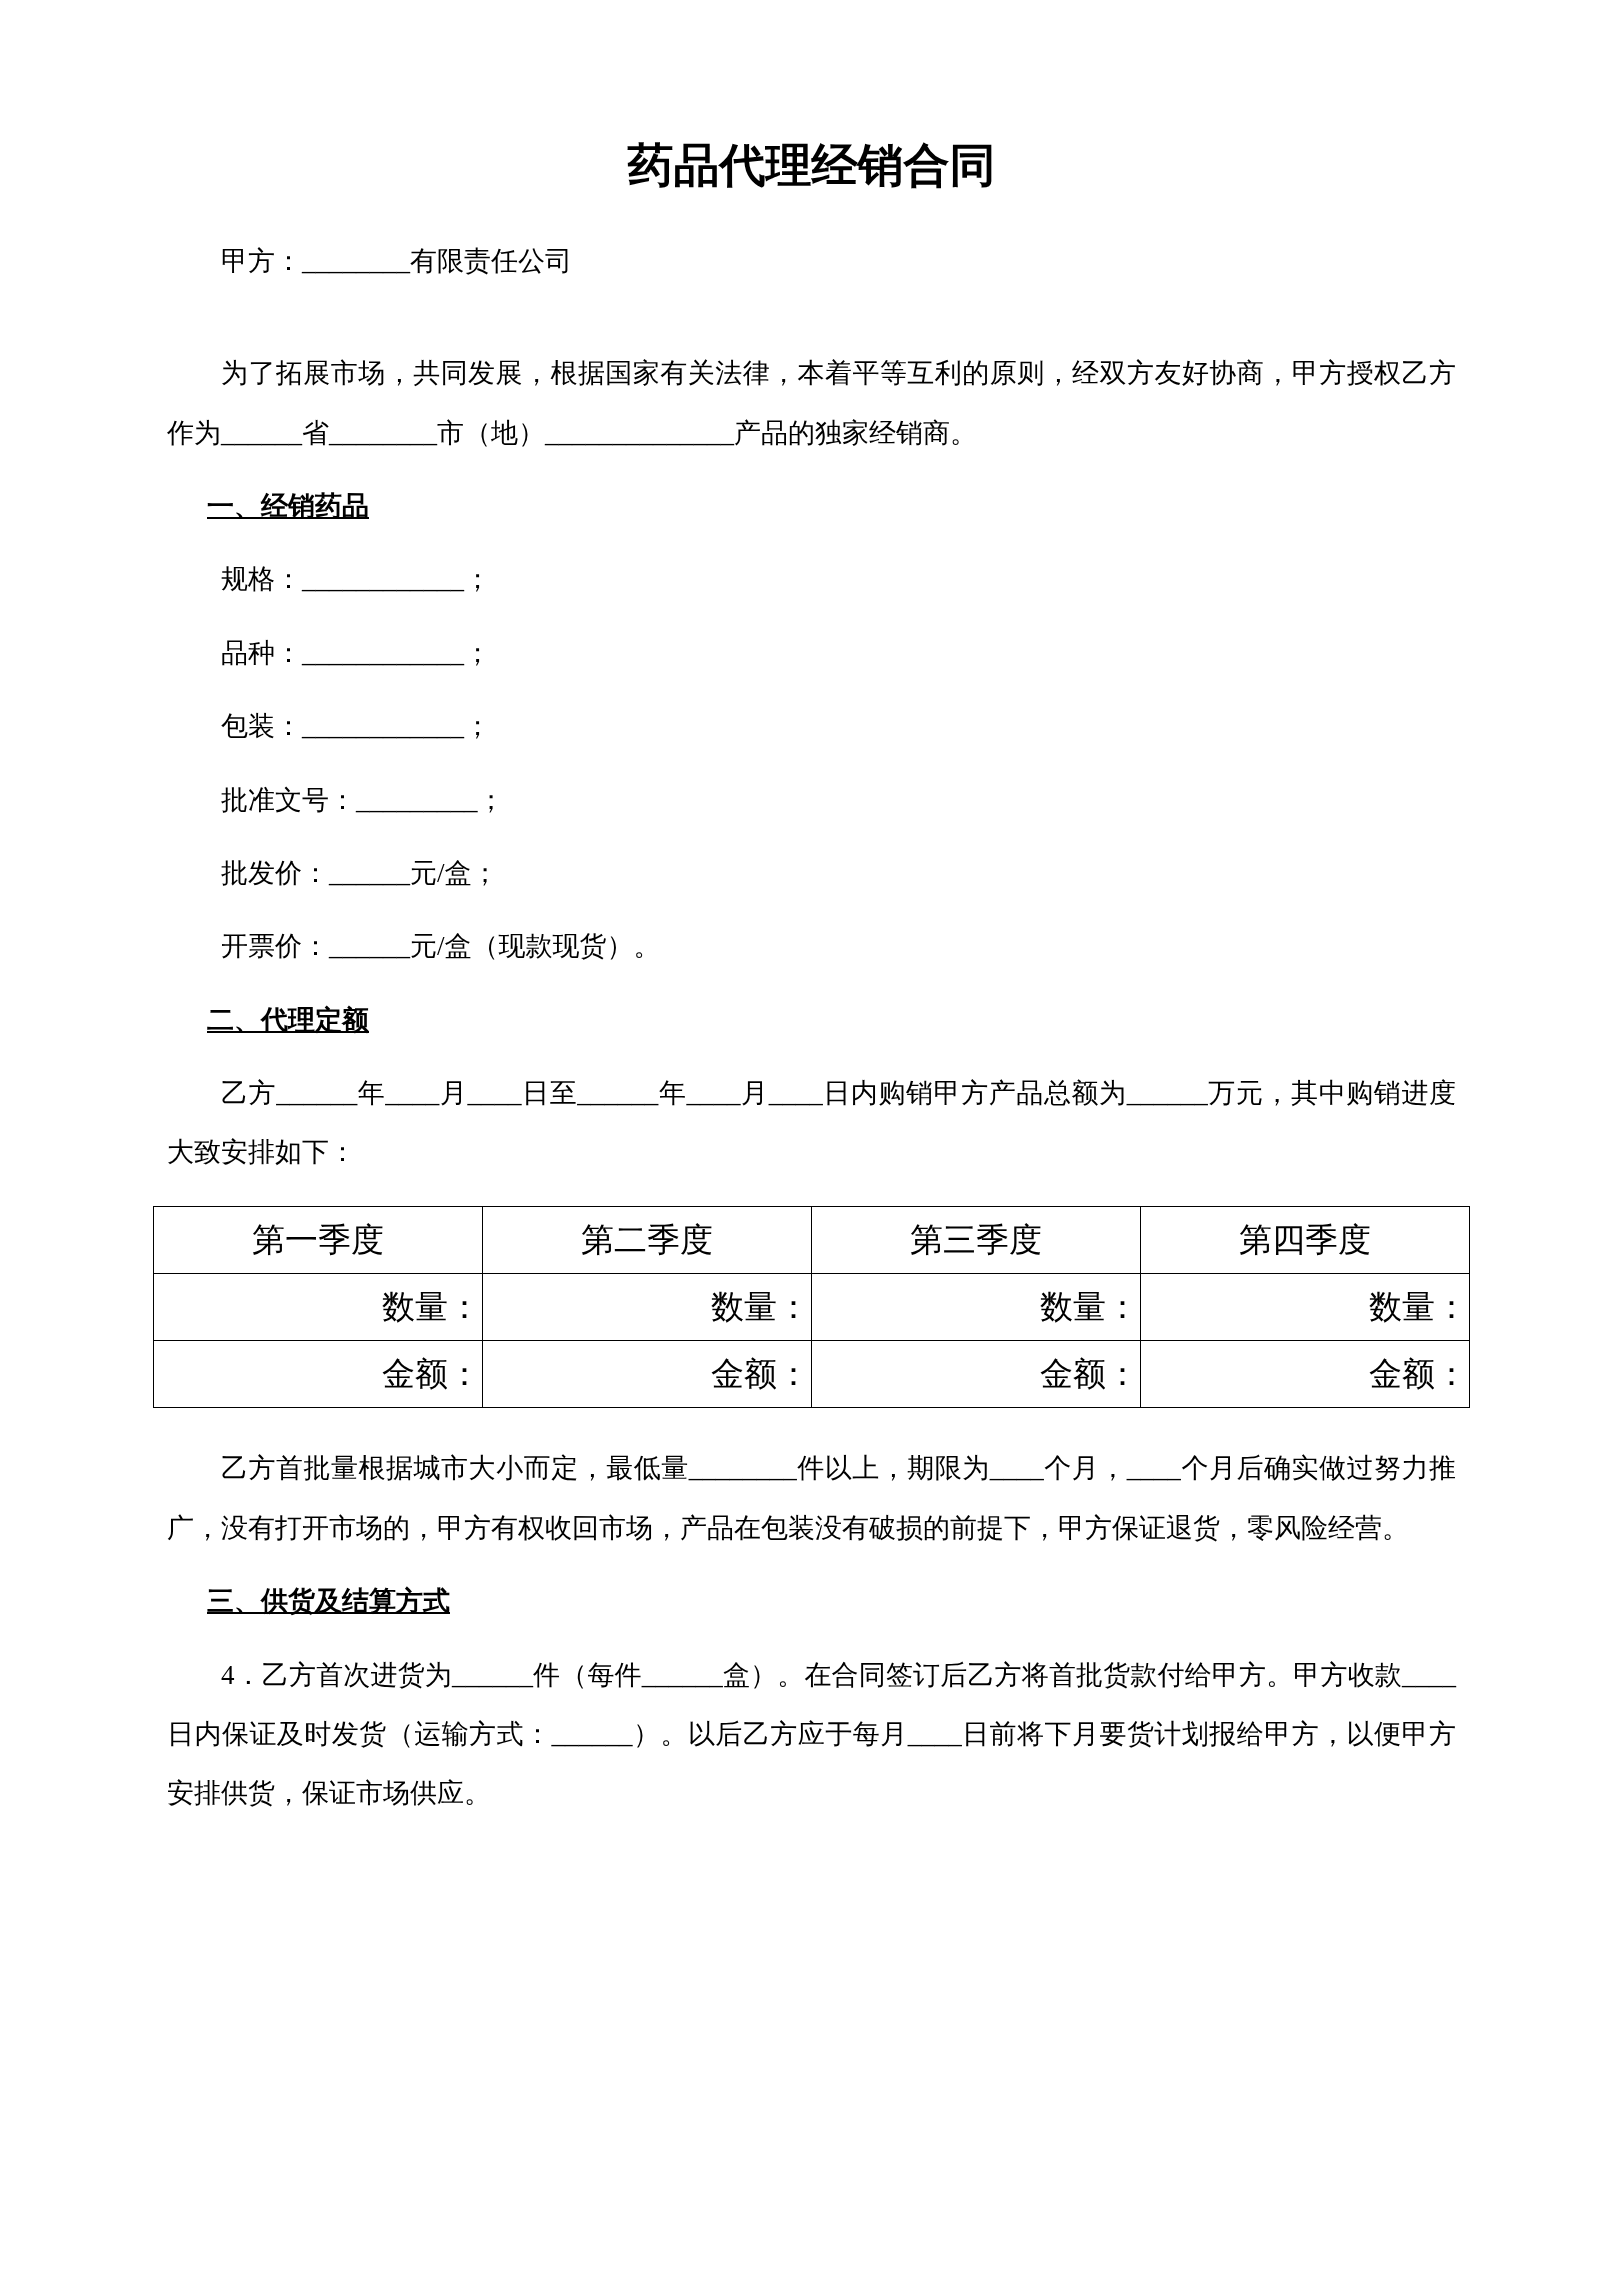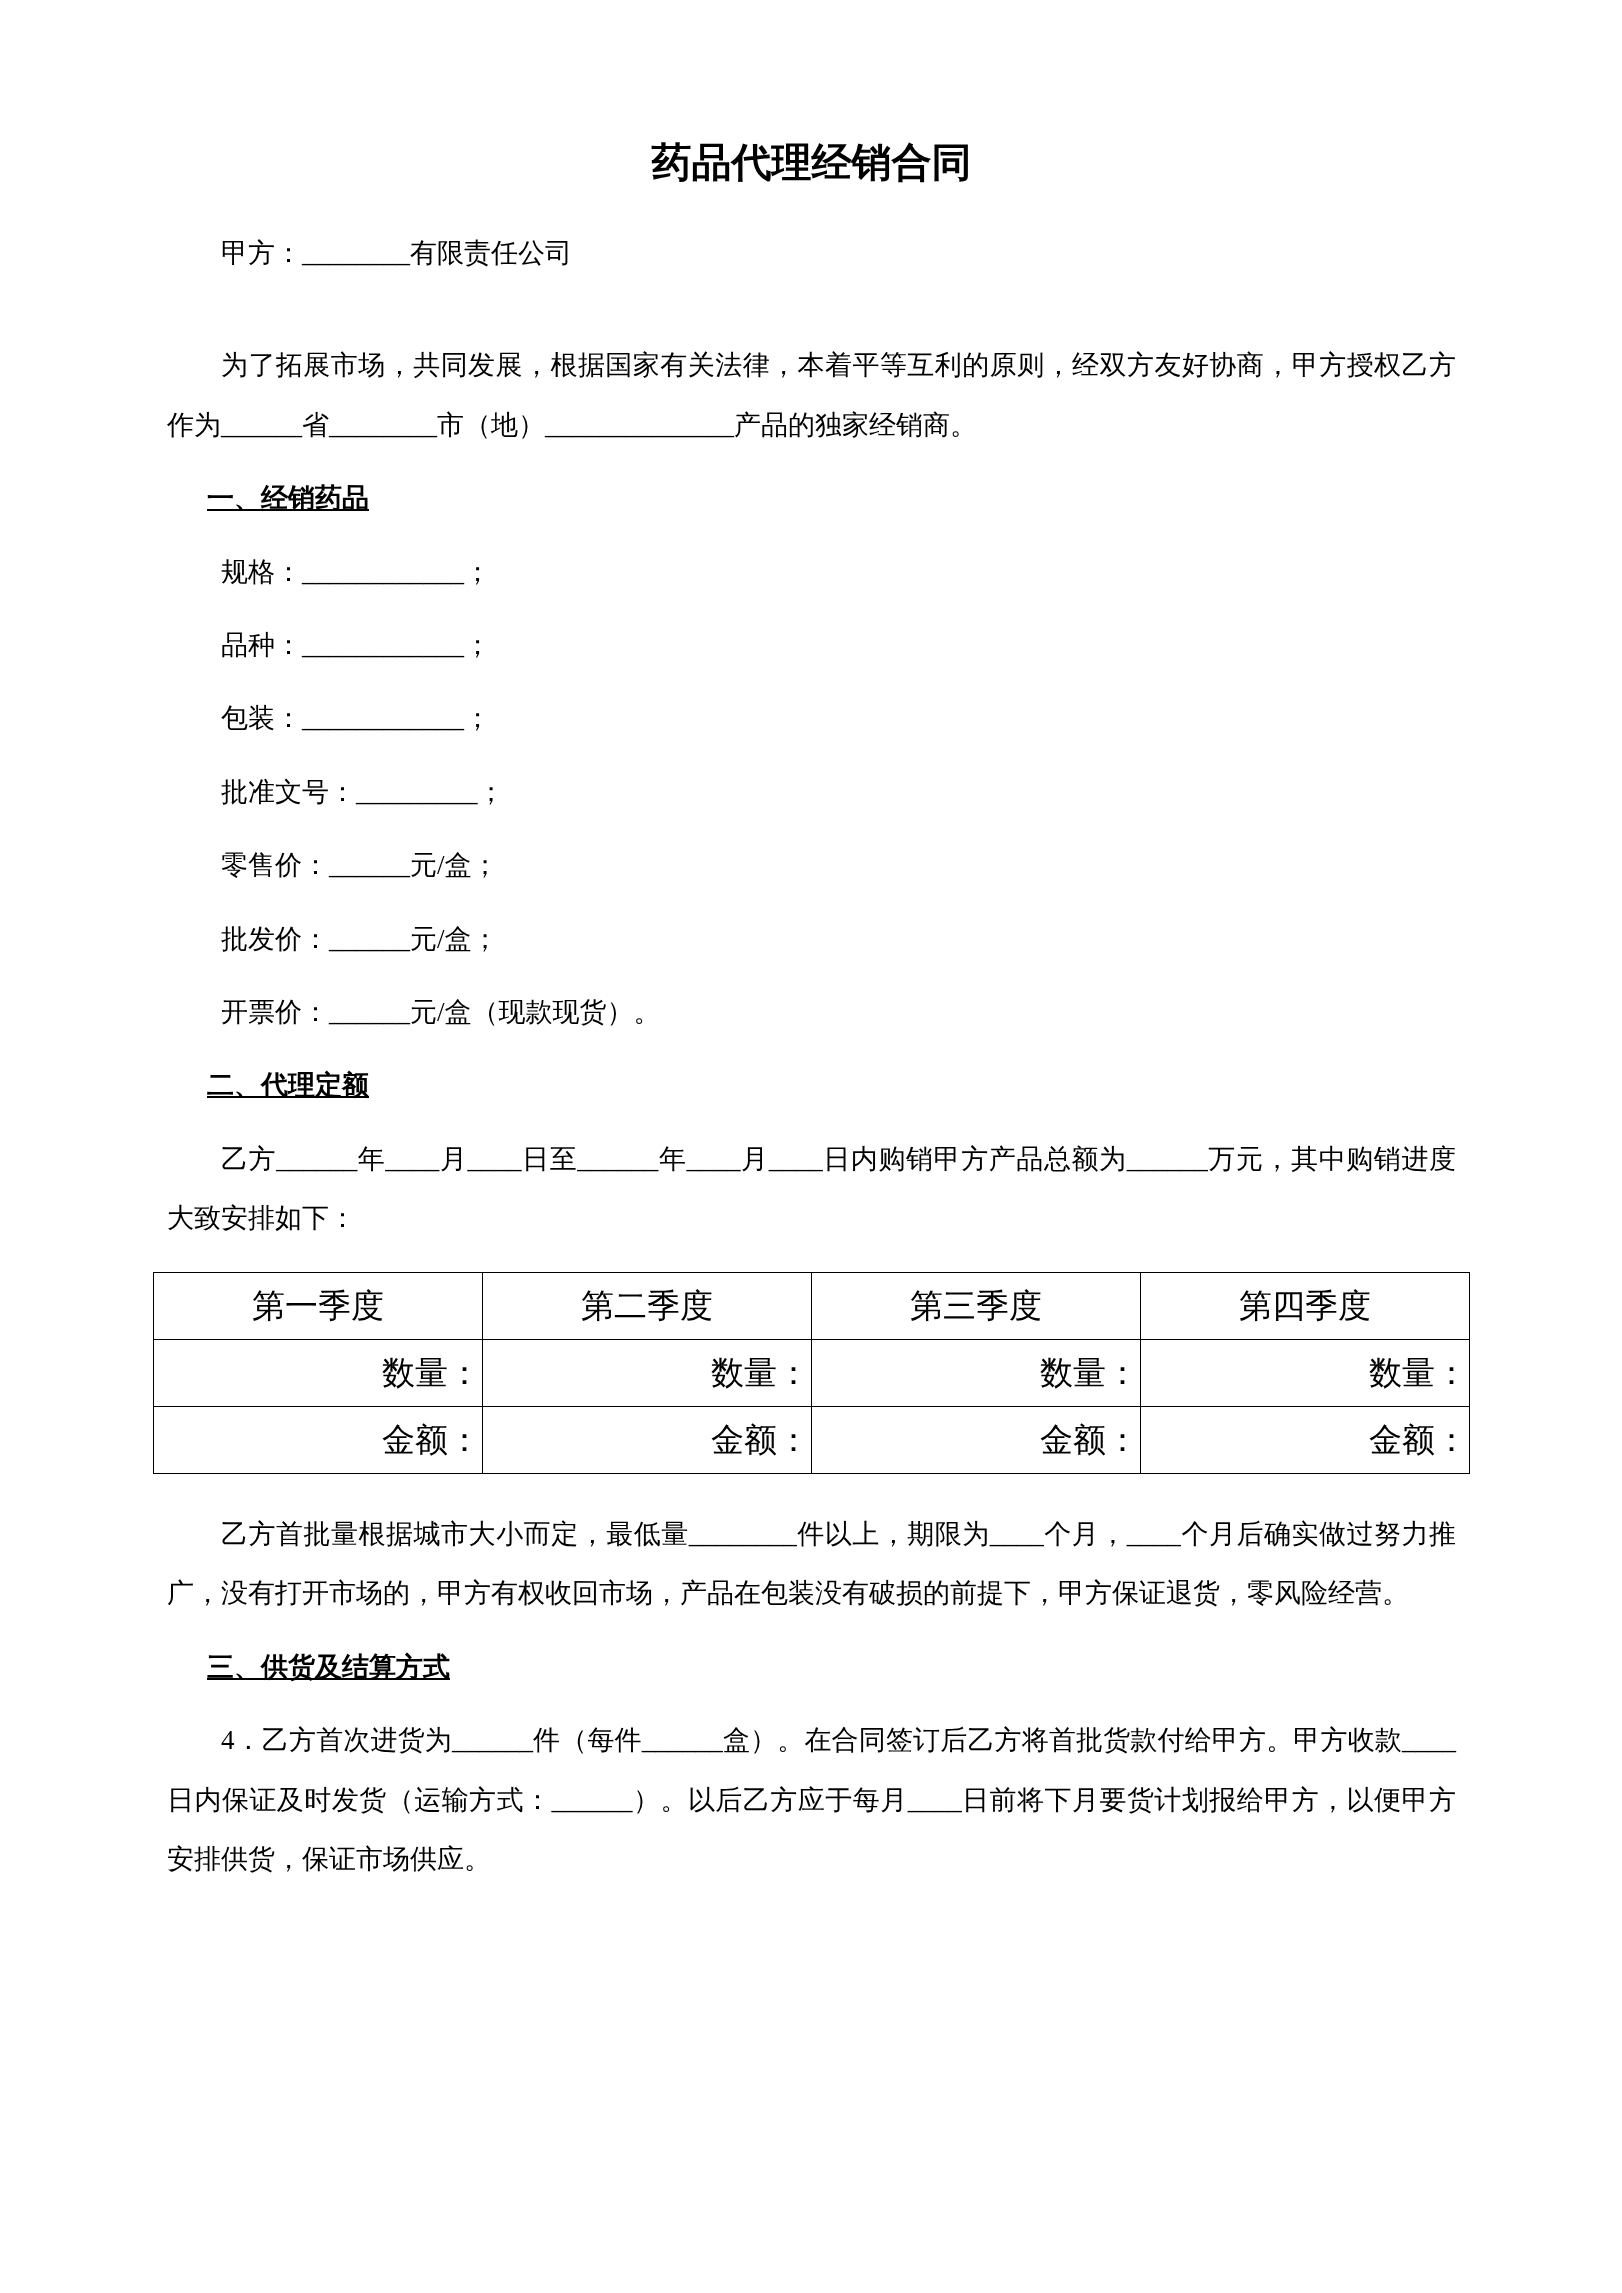--- a/index.html
+++ b/index.html
@@ -16,21 +16,21 @@
     color: #000000;
     padding: 136px 153px 200px 153px;
     font-family: "Liberation Serif", "DejaVu Serif", serif;
     font-size: 27px;
     line-height: 2.2;
   }
   .doc-title {
     text-align: center;
     font-family: "Liberation Sans", "DejaVu Sans", sans-serif;
     font-weight: bold;
-    font-size: 40px;
+    font-size: 46px;
     line-height: 1.3;
     margin: 0 0 36px 0;
   }
   p {
     margin: 14px;
     text-align: justify;
   }
   .indent {
     text-indent: 2em;
   }
@@ -83,21 +83,20 @@
 
   <p class="item-line">甲方：________有限责任公司</p>
 
   <p class="indent space-before">为了拓展市场，共同发展，根据国家有关法律，本着平等互利的原则，经双方友好协商，甲方授权乙方作为______省________市（地）______________产品的独家经销商。</p>
 
   <p class="heading space-before">一、经销药品</p>
   <p class="item-line">规格：____________；</p>
   <p class="item-line">品种：____________；</p>
   <p class="item-line">包装：____________；</p>
   <p class="item-line">批准文号：_________；</p>
-  <p class="item-line">零售价：______元/盒；</p>
   <p class="item-line">批发价：______元/盒；</p>
   <p class="item-line">开票价：______元/盒（现款现货）。</p>
 
   <p class="heading space-before-sm">二、代理定额</p>
   <p class="indent">乙方______年____月____日至______年____月____日内购销甲方产品总额为______万元，其中购销进度大致安排如下：</p>
 
   <table class="quota-table">
     <tbody>
       <tr>
         <th>第一季度</th>

